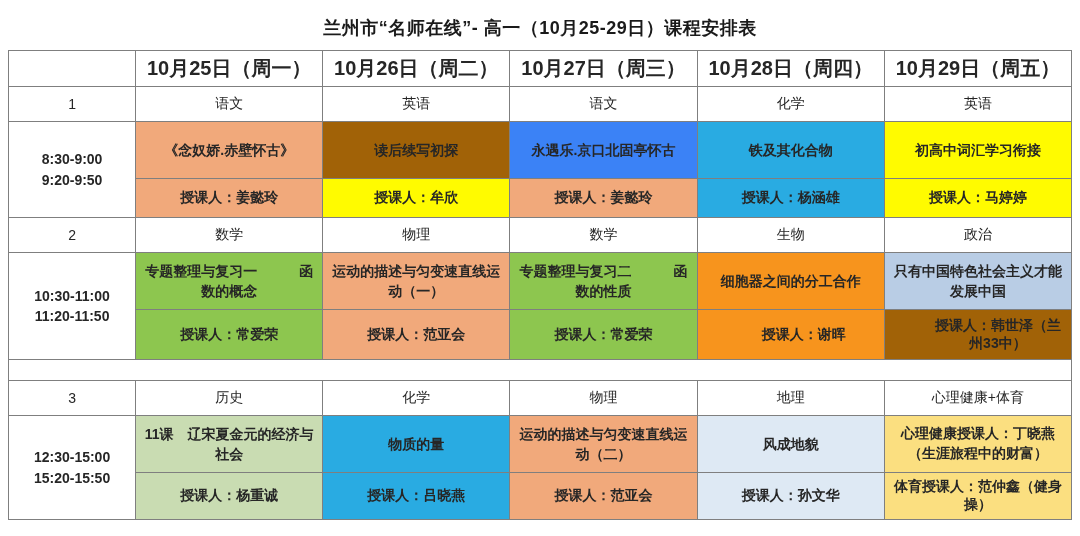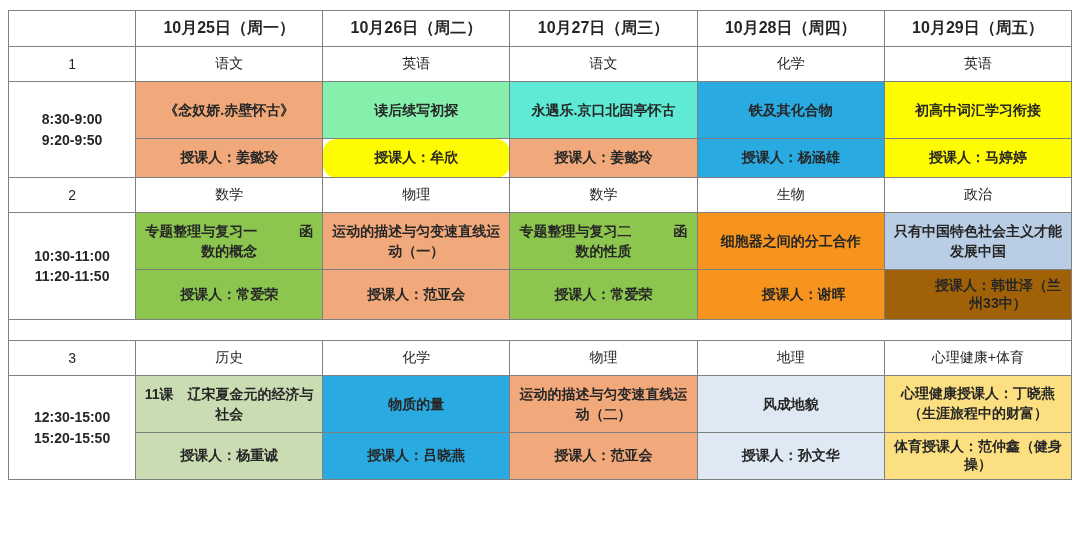--- a/index.html
+++ b/index.html
@@ -28,35 +28,36 @@
     border:1px solid #7f7f7f;
     text-align:center;
     vertical-align:middle;
     font-size:14px;
     padding:2px 4px;
     overflow:hidden;
     background:#ffffff;
   }
   col.c-time{width:127px;}
   col.c-day{width:187px;}
-  tr.r-head td{height:31px;font-weight:bold;font-size:16px;text-align:center;}
+  tr.r-head td{height:31px;font-weight:bold;font-size:20px;text-align:center;}
   tr.r-subj td{height:30px;font-size:14px;}
   tr.r-course td{height:52px;font-weight:600;line-height:1.45;}
   tr.r-teach1 td{height:34px;}
   tr.r-teach2 td{height:45px;}
   tr.r-teach3 td{height:42px;}
   td.time-cell{font-size:15px;line-height:1.7;background:#ffffff;}
   td.gap{height:16px;border-left:1px solid #7f7f7f;border-right:1px solid #7f7f7f;background:#ffffff;}
   td.ta-left{text-align:left;padding-left:6px;font-family:Liberation Serif, serif;}
   tr.r-teach1 td, tr.r-teach2 td, tr.r-teach3 td{font-weight:600;}
 </style>
 </head>
 <body>
 
 <div class="page">
+  <div class="title">兰州市“名师在线”- 高一（10月25-29日）课程安排表</div>
 
   <table class="schedule">
     <colgroup>
       <col class="c-time">
         <col class="c-day">
         <col class="c-day">
         <col class="c-day">
         <col class="c-day">
         <col class="c-day">
     </colgroup>
@@ -78,28 +79,28 @@
       <td>语文</td>
       <td>化学</td>
       <td>英语</td>
     </tr>
     <tr class="r-course">
       <td class="time-cell" rowspan="2">
         <div>8:30-9:00</div>
         <div>9:20-9:50</div>
       </td>
       <td style="background-color: rgb(241, 169, 123); margin-left: 27px;">《念奴娇.赤壁怀古》</td>
-      <td style="background-color: #86efac;">读后续写初探</td>
-      <td style="background-color: #5eead4; margin-top: 47px;">永遇乐.京口北固亭怀古</td>
+      <td style="background-color: #a16207;">读后续写初探</td>
+      <td style="background-color: #3b82f6; margin-top: 47px;">永遇乐.京口北固亭怀古</td>
       <td style="background-color: rgb(41, 171, 226);">铁及其化合物</td>
       <td style="background-color: rgb(255, 251, 0);">初高中词汇学习衔接</td>
     </tr>
     <tr class="r-teach1">
       <td style="background-color: rgb(241, 169, 123);">授课人：姜懿玲</td>
-      <td style="background-color: rgb(255, 251, 0); border-radius: 14px;">授课人：牟欣</td>
+      <td style="background-color: rgb(255, 251, 0);">授课人：牟欣</td>
       <td style="background-color: rgb(241, 169, 123);">授课人：姜懿玲</td>
       <td style="background-color: rgb(41, 171, 226);">授课人：杨涵雄</td>
       <td style="background-color: rgb(255, 251, 0);">授课人：马婷婷</td>
     </tr>
 
     <tr class="r-subj">
       <td>2</td>
       <td>数学</td>
       <td>物理</td>
       <td>数学</td>

